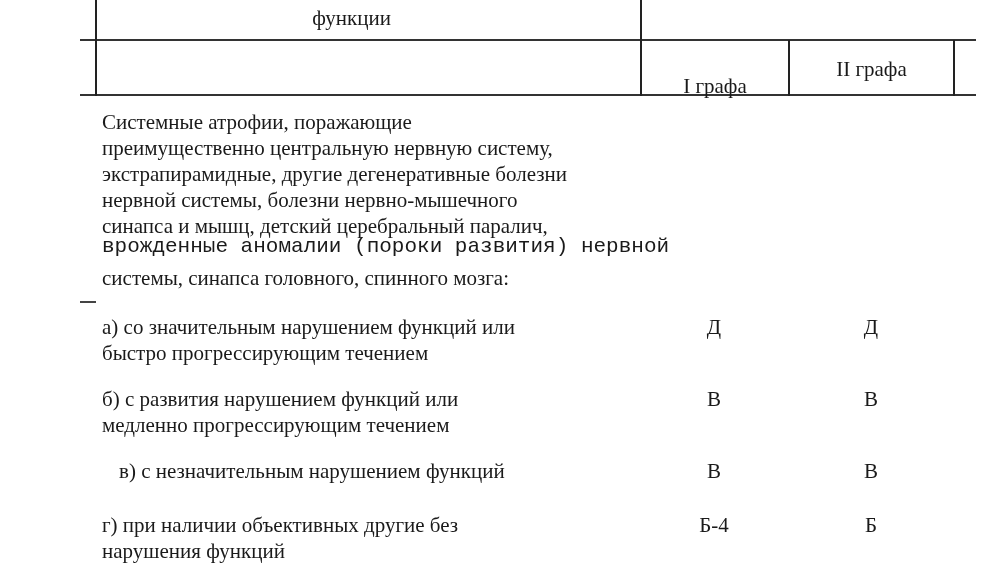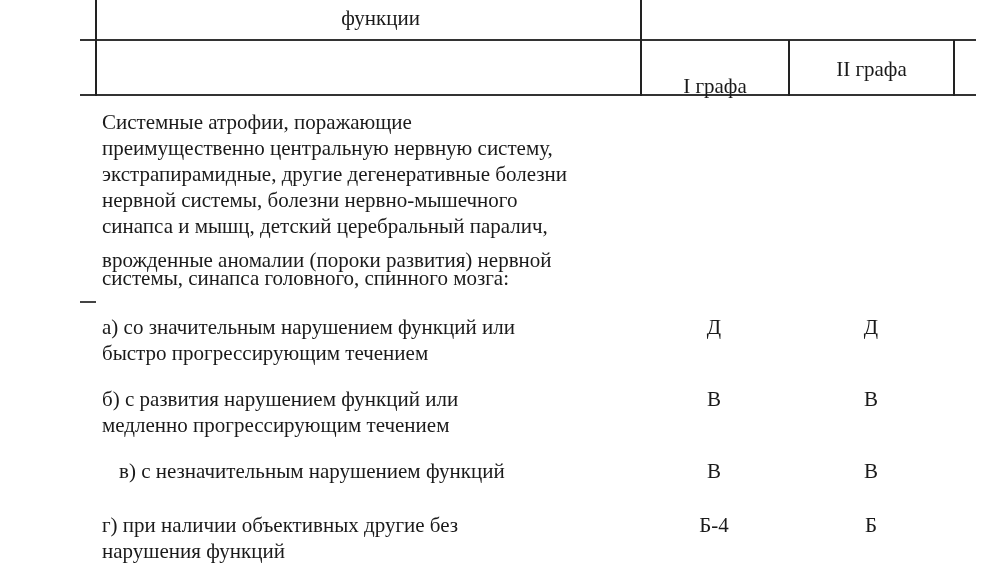--- a/index.html
+++ b/index.html
@@ -17,31 +17,31 @@
 </head>
 <body>
 
 <div class="hline" style="left:80px; top:39px; width:896px;"></div>
 <div class="hline" style="left:80px; top:94px; width:896px;"></div>
 <div class="vline" style="left:95px; top:0; height:96px;"></div>
 <div class="vline" style="left:640px; top:0; height:96px;"></div>
 <div class="vline" style="left:788px; top:40px; height:56px;"></div>
 <div class="vline" style="left:953px; top:40px; height:56px;"></div>
 
-<div class="txt center" style="left:108px; width:545px; top:5px;">функции</div>
+<div class="txt center" style="left:79px; width:545px; top:5px;">функции</div>
 <div class="txt center" style="left:642px; width:146px; top:53px;margin-top:20px;">I графа</div>
 <div class="txt center" style="left:790px; width:163px; top:56px;">II графа</div>
 
 <div>
   <div class="txt" style="left:102px; top:109px;">Системные атрофии, поражающие</div>
   <div class="txt" style="left:102px; top:135px;">преимущественно центральную нервную систему,</div>
   <div class="txt" style="left:102px; top:161px;">экстрапирамидные, другие дегенеративные болезни</div>
   <div class="txt" style="left:102px; top:187px;">нервной системы, болезни нервно-мышечного</div>
   <div class="txt" style="left:102px; top:213px;">синапса и мышц, детский церебральный паралич,</div>
-  <div class="txt" style="left:102px; top:247px;">врожденные аномалии (пороки развития) нервной</div>
+  <div class="txt" style="left:102px; top:234px;font-family:Liberation Mono, monospace;">врожденные аномалии (пороки развития) нервной</div>
   <div class="txt" style="left:102px; top:265px;">системы, синапса головного, спинного мозга:</div>
 </div>
 
 <div class="hline" style="left:80px; top:301px; width:16px; height:2px; background:#444;"></div>
 
 <div>
   <div class="txt" style="left:102px; top:314px;">а) со значительным нарушением функций или</div>
   <div class="txt" style="left:102px; top:340px;">быстро прогрессирующим течением</div>
   <div class="cell-val" style="left:654px; top:314px;">Д</div>
   <div class="cell-val" style="left:811px; top:314px;">Д</div>

